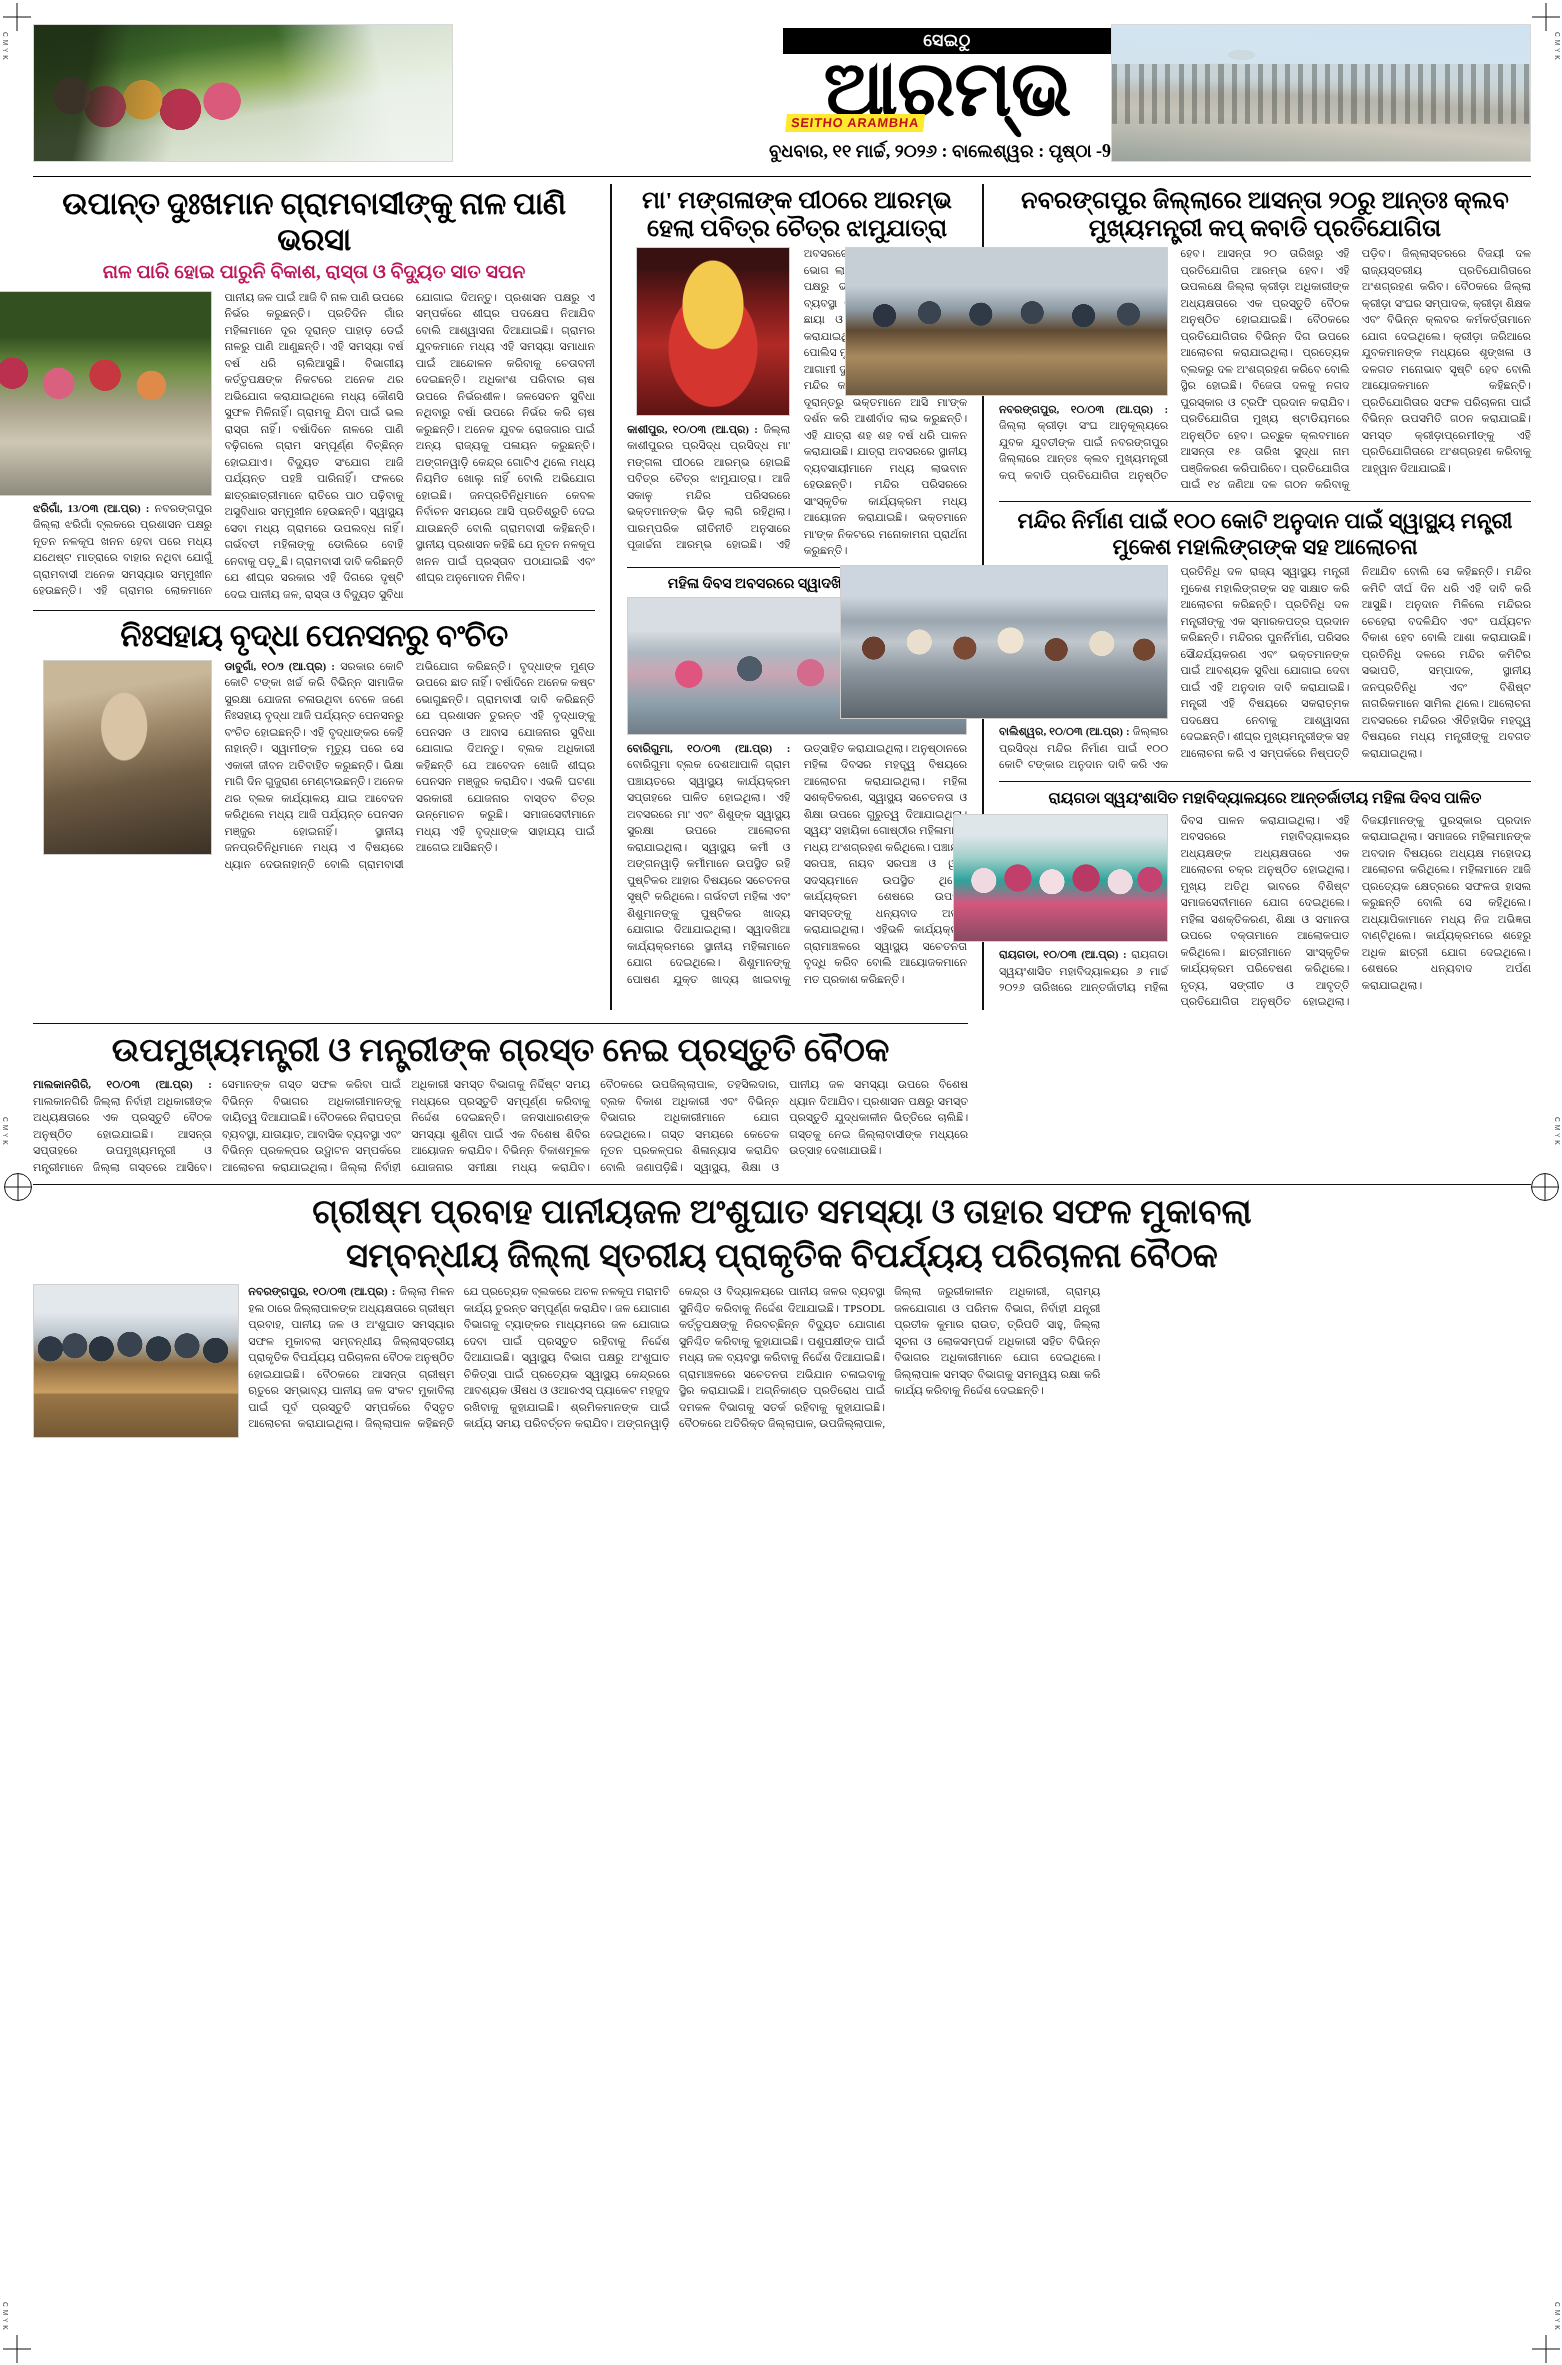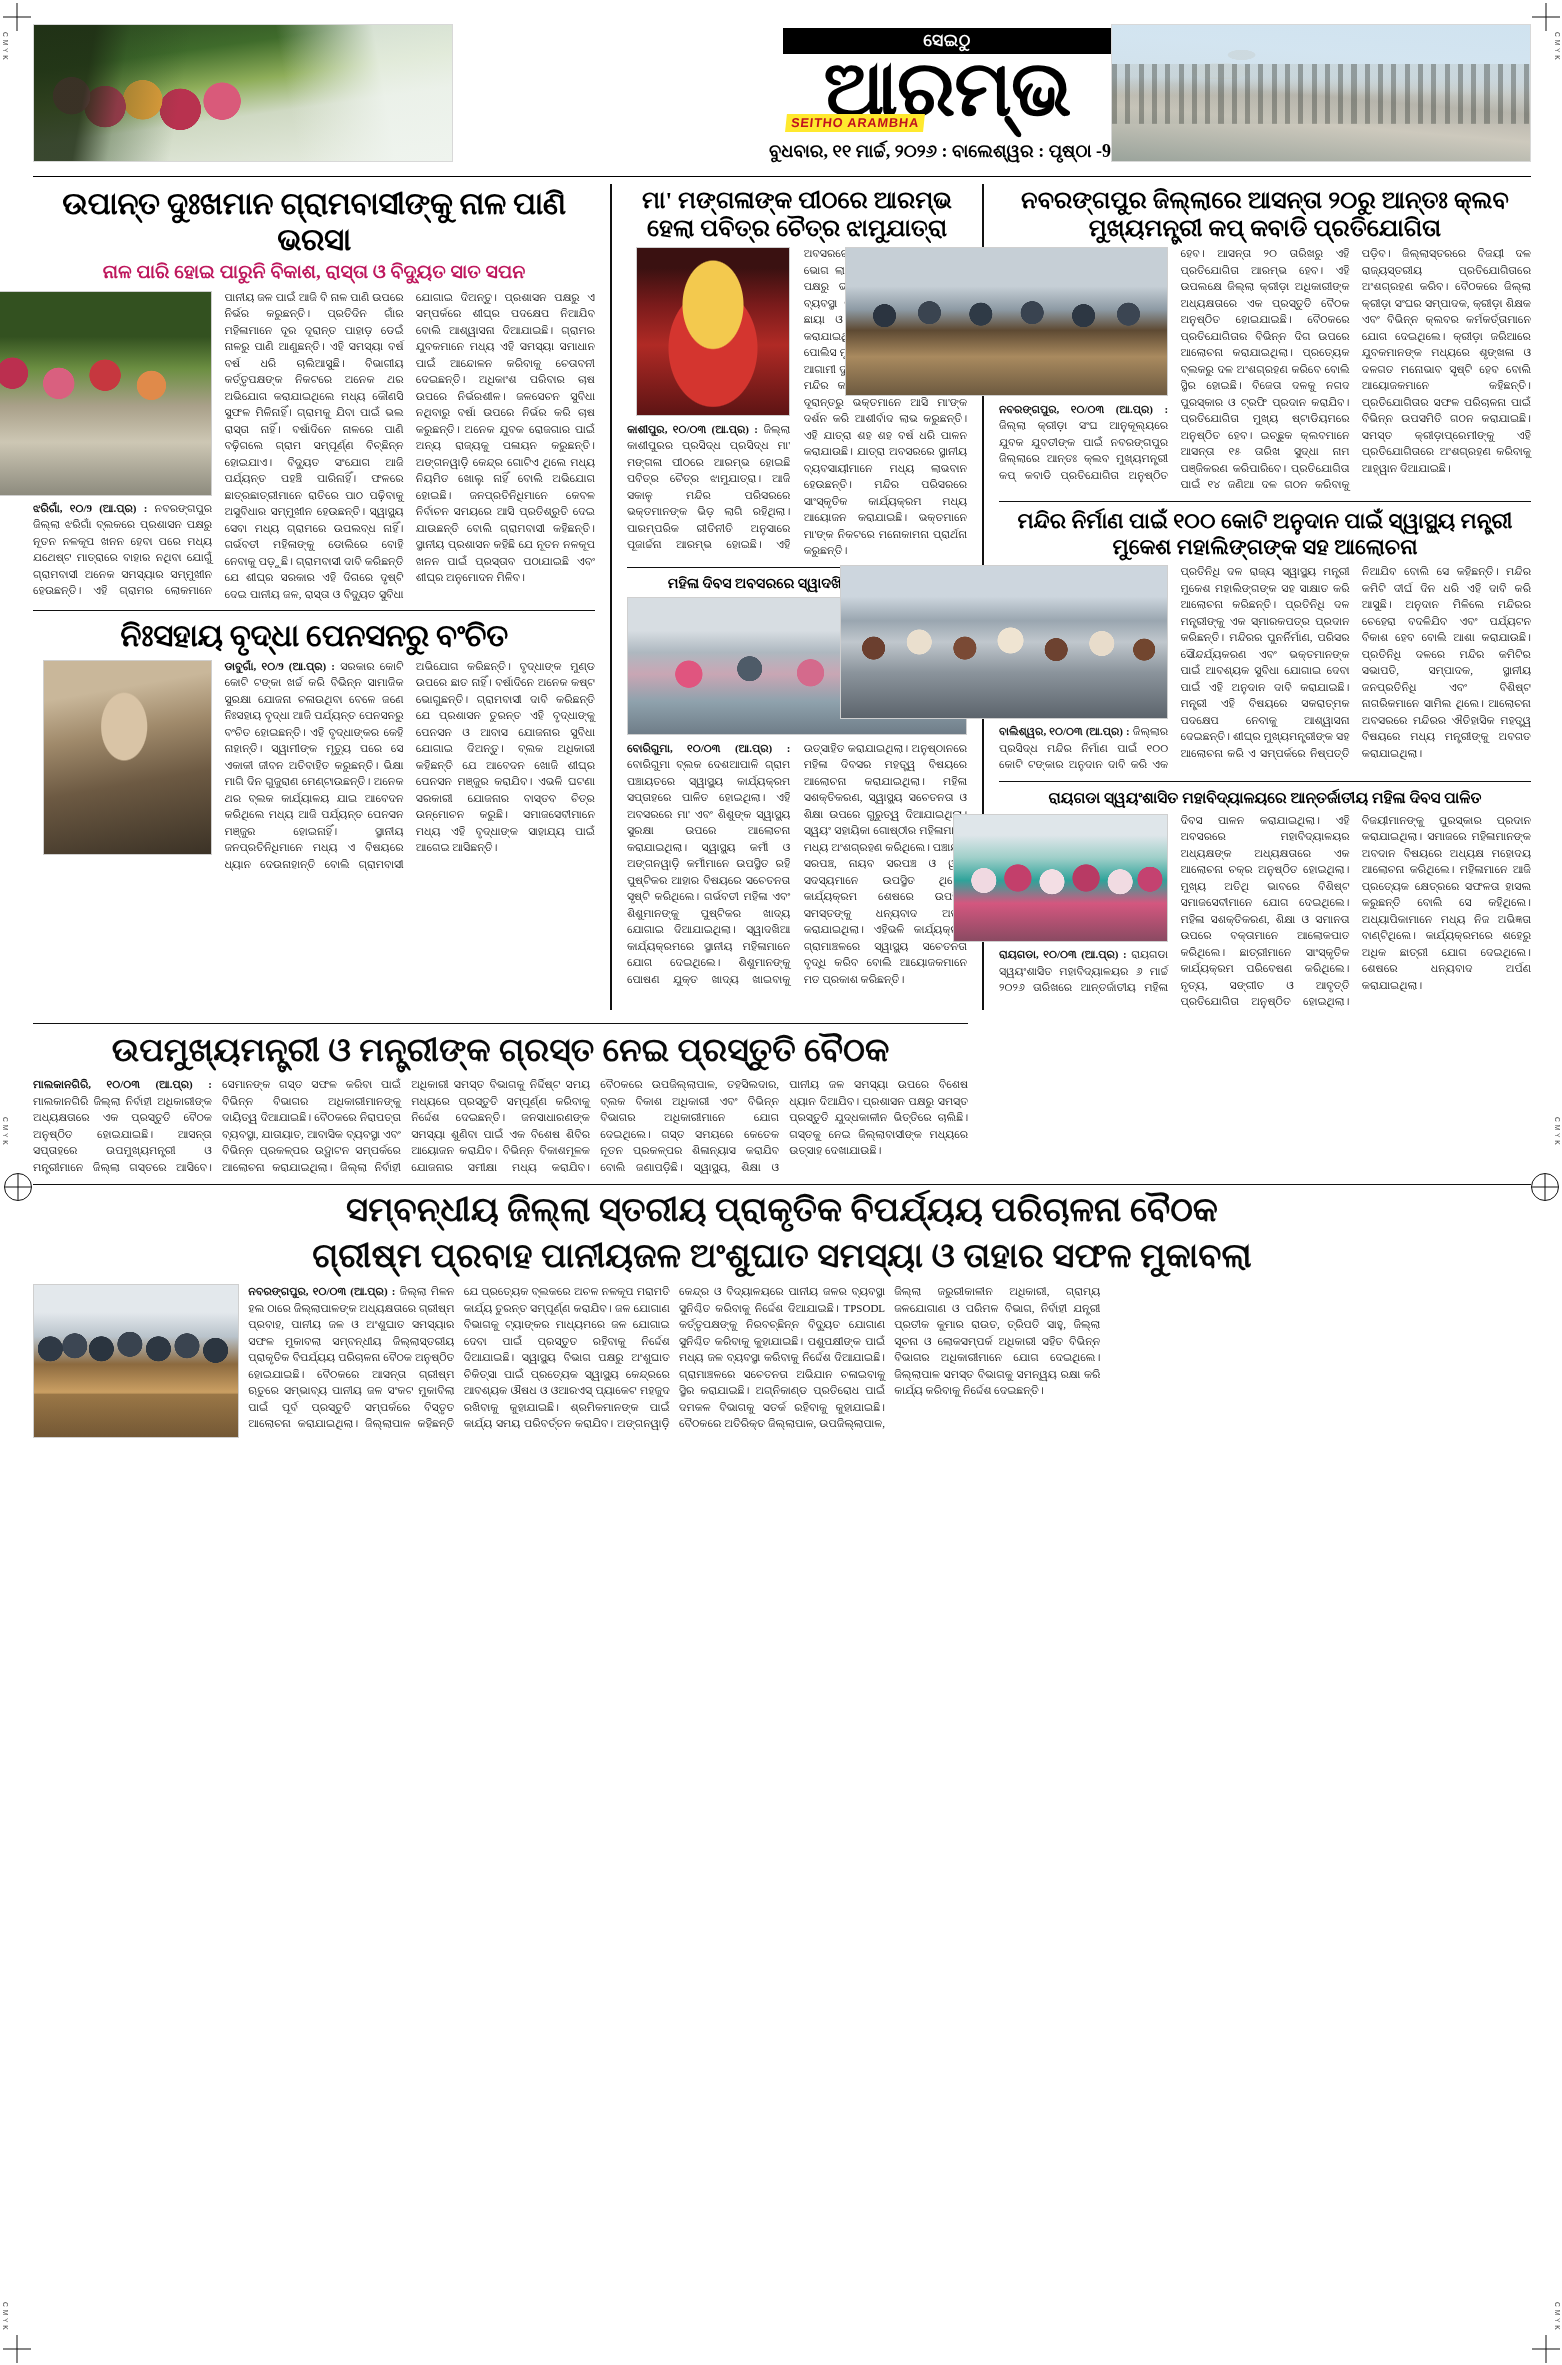--- a/index.html
+++ b/index.html
@@ -284,21 +284,21 @@
     <div class="grid">
       <div class="row">
 
         <div class="colA">
 
           <article>
             <h1 class="hl">ଉପାନ୍ତ ଦୁଃଖମାନ ଗ୍ରାମବାସୀଙ୍କୁ ନାଳ ପାଣି ଭରସା</h1>
             <h3 class="sub">ନାଳ ପାରି ହୋଇ ପାରୁନି ବିକାଶ, ରାସ୍ତା ଓ ବିଦ୍ୟୁତ ସାତ ସପନ</h3>
             <div class="body cols3">
               <div class="photo ph-stream ph-float-r" style="width:333px;height:205px;"></div>
-              <p><b>ଝରିଗାଁ, ୧୦/9 (ଆ.ପ୍ର) :</b>
+              <p><b>ଝରିଗାଁ, 13/୦୩ (ଆ.ପ୍ର) :</b>
                  <span>ନବରଙ୍ଗପୁର ଜିଲ୍ଲା ଝରିଗାଁ ବ୍ଲକରେ ପ୍ରଶାସନ ପକ୍ଷରୁ ନୂତନ ନଳକୂପ ଖନନ ହେବା ପରେ ମଧ୍ୟ ଯଥେଷ୍ଟ ମାତ୍ରାରେ ବାହାର ନଥିବା ଯୋଗୁଁ ଗ୍ରାମବାସୀ ଅନେକ ସମସ୍ୟାର ସମ୍ମୁଖୀନ ହେଉଛନ୍ତି। ଏହି ଗ୍ରାମର ଲୋକମାନେ ପାନୀୟ ଜଳ ପାଇଁ ଆଜି ବି ନାଳ ପାଣି ଉପରେ ନିର୍ଭର କରୁଛନ୍ତି। ପ୍ରତିଦିନ ଗାଁର ମହିଳାମାନେ ଦୂର ଦୂରାନ୍ତ ପାହାଡ଼ ଡେଇଁ ନାଳରୁ ପାଣି ଆଣୁଛନ୍ତି। ଏହି ସମସ୍ୟା ବର୍ଷ ବର୍ଷ ଧରି ଚାଲିଆସୁଛି। ବିଭାଗୀୟ କର୍ତ୍ତୃପକ୍ଷଙ୍କ ନିକଟରେ ଅନେକ ଥର ଅଭିଯୋଗ କରାଯାଇଥିଲେ ମଧ୍ୟ କୌଣସି ସୁଫଳ ମିଳିନାହିଁ। ଗ୍ରାମକୁ ଯିବା ପାଇଁ ଭଲ ରାସ୍ତା ନାହିଁ। ବର୍ଷାଦିନେ ନାଳରେ ପାଣି ବଢ଼ିଗଲେ ଗ୍ରାମ ସମ୍ପୂର୍ଣ୍ଣ ବିଚ୍ଛିନ୍ନ ହୋଇଯାଏ। ବିଦ୍ୟୁତ ସଂଯୋଗ ଆଜି ପର୍ଯ୍ୟନ୍ତ ପହଞ୍ଚି ପାରିନାହିଁ। ଫଳରେ ଛାତ୍ରଛାତ୍ରୀମାନେ ରାତିରେ ପାଠ ପଢ଼ିବାକୁ ଅସୁବିଧାର ସମ୍ମୁଖୀନ ହେଉଛନ୍ତି। ସ୍ୱାସ୍ଥ୍ୟ ସେବା ମଧ୍ୟ ଗ୍ରାମରେ ଉପଲବ୍ଧ ନାହିଁ। ଗର୍ଭବତୀ ମହିଳାଙ୍କୁ ଡୋଲିରେ ବୋହି ନେବାକୁ ପଡ଼ୁଛି। ଗ୍ରାମବାସୀ ଦାବି କରିଛନ୍ତି ଯେ ଶୀଘ୍ର ସରକାର ଏହି ଦିଗରେ ଦୃଷ୍ଟି ଦେଇ ପାନୀୟ ଜଳ, ରାସ୍ତା ଓ ବିଦ୍ୟୁତ ସୁବିଧା ଯୋଗାଇ ଦିଅନ୍ତୁ। ପ୍ରଶାସନ ପକ୍ଷରୁ ଏ ସମ୍ପର୍କରେ ଶୀଘ୍ର ପଦକ୍ଷେପ ନିଆଯିବ ବୋଲି ଆଶ୍ୱାସନା ଦିଆଯାଇଛି। ଗ୍ରାମର ଯୁବକମାନେ ମଧ୍ୟ ଏହି ସମସ୍ୟା ସମାଧାନ ପାଇଁ ଆନ୍ଦୋଳନ କରିବାକୁ ଚେତାବନୀ ଦେଇଛନ୍ତି। ଅଧିକାଂଶ ପରିବାର ଚାଷ ଉପରେ ନିର୍ଭରଶୀଳ। ଜଳସେଚନ ସୁବିଧା ନଥିବାରୁ ବର୍ଷା ଉପରେ ନିର୍ଭର କରି ଚାଷ କରୁଛନ୍ତି। ଅନେକ ଯୁବକ ରୋଜଗାର ପାଇଁ ଅନ୍ୟ ରାଜ୍ୟକୁ ପଳାୟନ କରୁଛନ୍ତି। ଅଙ୍ଗନୱାଡ଼ି କେନ୍ଦ୍ର ଗୋଟିଏ ଥିଲେ ମଧ୍ୟ ନିୟମିତ ଖୋଲୁ ନାହିଁ ବୋଲି ଅଭିଯୋଗ ହୋଇଛି। ଜନପ୍ରତିନିଧିମାନେ କେବଳ ନିର୍ବାଚନ ସମୟରେ ଆସି ପ୍ରତିଶ୍ରୁତି ଦେଇ ଯାଉଛନ୍ତି ବୋଲି ଗ୍ରାମବାସୀ କହିଛନ୍ତି। ସ୍ଥାନୀୟ ପ୍ରଶାସନ କହିଛି ଯେ ନୂତନ ନଳକୂପ ଖନନ ପାଇଁ ପ୍ରସ୍ତାବ ପଠାଯାଇଛି ଏବଂ ଶୀଘ୍ର ଅନୁମୋଦନ ମିଳିବ।</span></p>
             </div>
           </article>
 
           <div class="hrule"></div>
 
           <article>
             <h1 class="hl">ନିଃସହାୟ ବୃଦ୍ଧା ପେନସନରୁ ବଂଚିତ</h1>
             <div class="body cols3">
               <div class="photo ph-elderly ph-float-r" style="width:169px;height:195px;"></div>
@@ -380,22 +380,22 @@
                  <span>ମାଲକାନଗିରି ଜିଲ୍ଲା ନିର୍ବାହୀ ଅଧିକାରୀଙ୍କ ଅଧ୍ୟକ୍ଷତାରେ ଏକ ପ୍ରସ୍ତୁତି ବୈଠକ ଅନୁଷ୍ଠିତ ହୋଇଯାଇଛି। ଆସନ୍ତା ସପ୍ତାହରେ ଉପମୁଖ୍ୟମନ୍ତ୍ରୀ ଓ ମନ୍ତ୍ରୀମାନେ ଜିଲ୍ଲା ଗସ୍ତରେ ଆସିବେ। ସେମାନଙ୍କ ଗସ୍ତ ସଫଳ କରିବା ପାଇଁ ବିଭିନ୍ନ ବିଭାଗର ଅଧିକାରୀମାନଙ୍କୁ ଦାୟିତ୍ୱ ଦିଆଯାଇଛି। ବୈଠକରେ ନିରାପତ୍ତା ବ୍ୟବସ୍ଥା, ଯାତାୟାତ, ଆବାସିକ ବ୍ୟବସ୍ଥା ଏବଂ ବିଭିନ୍ନ ପ୍ରକଳ୍ପର ଉଦ୍ଘାଟନ ସମ୍ପର୍କରେ ଆଲୋଚନା କରାଯାଇଥିଲା। ଜିଲ୍ଲା ନିର୍ବାହୀ ଅଧିକାରୀ ସମସ୍ତ ବିଭାଗକୁ ନିର୍ଦ୍ଦିଷ୍ଟ ସମୟ ମଧ୍ୟରେ ପ୍ରସ୍ତୁତି ସମ୍ପୂର୍ଣ୍ଣ କରିବାକୁ ନିର୍ଦ୍ଦେଶ ଦେଇଛନ୍ତି। ଜନସାଧାରଣଙ୍କ ସମସ୍ୟା ଶୁଣିବା ପାଇଁ ଏକ ବିଶେଷ ଶିବିର ଆୟୋଜନ କରାଯିବ। ବିଭିନ୍ନ ବିକାଶମୂଳକ ଯୋଜନାର ସମୀକ୍ଷା ମଧ୍ୟ କରାଯିବ। ବୈଠକରେ ଉପଜିଲ୍ଲାପାଳ, ତହସିଲଦାର, ବ୍ଲକ ବିକାଶ ଅଧିକାରୀ ଏବଂ ବିଭିନ୍ନ ବିଭାଗର ଅଧିକାରୀମାନେ ଯୋଗ ଦେଇଥିଲେ। ଗସ୍ତ ସମୟରେ କେତେକ ନୂତନ ପ୍ରକଳ୍ପର ଶିଳାନ୍ୟାସ କରାଯିବ ବୋଲି ଜଣାପଡ଼ିଛି। ସ୍ୱାସ୍ଥ୍ୟ, ଶିକ୍ଷା ଓ ପାନୀୟ ଜଳ ସମସ୍ୟା ଉପରେ ବିଶେଷ ଧ୍ୟାନ ଦିଆଯିବ। ପ୍ରଶାସନ ପକ୍ଷରୁ ସମସ୍ତ ପ୍ରସ୍ତୁତି ଯୁଦ୍ଧକାଳୀନ ଭିତ୍ତିରେ ଚାଲିଛି। ଗସ୍ତକୁ ନେଇ ଜିଲ୍ଲାବାସୀଙ୍କ ମଧ୍ୟରେ ଉତ୍ସାହ ଦେଖାଯାଉଛି।</span></p>
             </div>
           </article>
         </div>
         <div class="vrule" style="visibility:hidden;"></div>
         <div class="colC"></div>
       </div>
 
       <div class="hrule" style="margin-top:9.2px;"></div>
       <article>
+        <h1 class="big" style="font-size:34px;">ଗ୍ରୀଷ୍ମ ପ୍ରବାହ ପାନୀୟଜଳ ଅଂଶୁଘାତ ସମସ୍ୟା ଓ ତାହାର ସଫଳ ମୁକାବଲା</h1>
         <h1 class="big" style="font-size:34px;margin-top:-2px;">ସମ୍ବନ୍ଧୀୟ ଜିଲ୍ଲା ସ୍ତରୀୟ ପ୍ରାକୃତିକ ବିପର୍ଯ୍ୟୟ ପରିଚାଳନା ବୈଠକ</h1>
-        <h1 class="big" style="font-size:34px;">ଗ୍ରୀଷ୍ମ ପ୍ରବାହ ପାନୀୟଜଳ ଅଂଶୁଘାତ ସମସ୍ୟା ଓ ତାହାର ସଫଳ ମୁକାବଲା</h1>
         <div class="body cols7" style="margin-top:6.1px;">
           <div class="photo ph-conf" style="width:100%;height:154px;margin:1px 0 5.1px;"></div>
           <p><b>ନବରଙ୍ଗପୁର, ୧୦/୦୩ (ଆ.ପ୍ର) :</b>
              <span>ଜିଲ୍ଲା ମିଳନ ହଲ ଠାରେ ଜିଲ୍ଲାପାଳଙ୍କ ଅଧ୍ୟକ୍ଷତାରେ ଗ୍ରୀଷ୍ମ ପ୍ରବାହ, ପାନୀୟ ଜଳ ଓ ଅଂଶୁଘାତ ସମସ୍ୟାର ସଫଳ ମୁକାବଲା ସମ୍ବନ୍ଧୀୟ ଜିଲ୍ଲାସ୍ତରୀୟ ପ୍ରାକୃତିକ ବିପର୍ଯ୍ୟୟ ପରିଚାଳନା ବୈଠକ ଅନୁଷ୍ଠିତ ହୋଇଯାଇଛି। ବୈଠକରେ ଆସନ୍ତା ଗ୍ରୀଷ୍ମ ଋତୁରେ ସମ୍ଭାବ୍ୟ ପାନୀୟ ଜଳ ସଂକଟ ମୁକାବିଲା ପାଇଁ ପୂର୍ବ ପ୍ରସ୍ତୁତି ସମ୍ପର୍କରେ ବିସ୍ତୃତ ଆଲୋଚନା କରାଯାଇଥିଲା। ଜିଲ୍ଲାପାଳ କହିଛନ୍ତି ଯେ ପ୍ରତ୍ୟେକ ବ୍ଲକରେ ଅଚଳ ନଳକୂପ ମରାମତି କାର୍ଯ୍ୟ ତୁରନ୍ତ ସମ୍ପୂର୍ଣ୍ଣ କରାଯିବ। ଜଳ ଯୋଗାଣ ବିଭାଗକୁ ଟ୍ୟାଙ୍କର ମାଧ୍ୟମରେ ଜଳ ଯୋଗାଇ ଦେବା ପାଇଁ ପ୍ରସ୍ତୁତ ରହିବାକୁ ନିର୍ଦ୍ଦେଶ ଦିଆଯାଇଛି। ସ୍ୱାସ୍ଥ୍ୟ ବିଭାଗ ପକ୍ଷରୁ ଅଂଶୁଘାତ ଚିକିତ୍ସା ପାଇଁ ପ୍ରତ୍ୟେକ ସ୍ୱାସ୍ଥ୍ୟ କେନ୍ଦ୍ରରେ ଆବଶ୍ୟକ ଔଷଧ ଓ ଓଆରଏସ୍ ପ୍ୟାକେଟ ମହଜୁଦ ରଖିବାକୁ କୁହାଯାଇଛି। ଶ୍ରମିକମାନଙ୍କ ପାଇଁ କାର୍ଯ୍ୟ ସମୟ ପରିବର୍ତ୍ତନ କରାଯିବ। ଅଙ୍ଗନୱାଡ଼ି କେନ୍ଦ୍ର ଓ ବିଦ୍ୟାଳୟରେ ପାନୀୟ ଜଳର ବ୍ୟବସ୍ଥା ସୁନିଶ୍ଚିତ କରିବାକୁ ନିର୍ଦ୍ଦେଶ ଦିଆଯାଇଛି। TPSODL କର୍ତ୍ତୃପକ୍ଷଙ୍କୁ ନିରବଚ୍ଛିନ୍ନ ବିଦ୍ୟୁତ ଯୋଗାଣ ସୁନିଶ୍ଚିତ କରିବାକୁ କୁହାଯାଇଛି। ପଶୁପକ୍ଷୀଙ୍କ ପାଇଁ ମଧ୍ୟ ଜଳ ବ୍ୟବସ୍ଥା କରିବାକୁ ନିର୍ଦ୍ଦେଶ ଦିଆଯାଇଛି। ଗ୍ରାମାଞ୍ଚଳରେ ସଚେତନତା ଅଭିଯାନ ଚଳାଇବାକୁ ସ୍ଥିର କରାଯାଇଛି। ଅଗ୍ନିକାଣ୍ଡ ପ୍ରତିରୋଧ ପାଇଁ ଦମକଳ ବିଭାଗକୁ ସତର୍କ ରହିବାକୁ କୁହାଯାଇଛି। ବୈଠକରେ ଅତିରିକ୍ତ ଜିଲ୍ଲାପାଳ, ଉପଜିଲ୍ଲାପାଳ, ଜିଲ୍ଲା ଜରୁରୀକାଳୀନ ଅଧିକାରୀ, ଗ୍ରାମ୍ୟ ଜଳଯୋଗାଣ ଓ ପରିମଳ ବିଭାଗ, ନିର୍ବାହୀ ଯନ୍ତ୍ରୀ ପ୍ରତୀକ କୁମାର ରାଉତ, ତ୍ରିପତି ସାହୁ, ଜିଲ୍ଲା ସୂଚନା ଓ ଲୋକସମ୍ପର୍କ ଅଧିକାରୀ ସହିତ ବିଭିନ୍ନ ବିଭାଗର ଅଧିକାରୀମାନେ ଯୋଗ ଦେଇଥିଲେ। ଜିଲ୍ଲାପାଳ ସମସ୍ତ ବିଭାଗକୁ ସମନ୍ୱୟ ରକ୍ଷା କରି କାର୍ଯ୍ୟ କରିବାକୁ ନିର୍ଦ୍ଦେଶ ଦେଇଛନ୍ତି।</span></p>
         </div>
       </article>
 
     </div>
   </div>
 </div>

